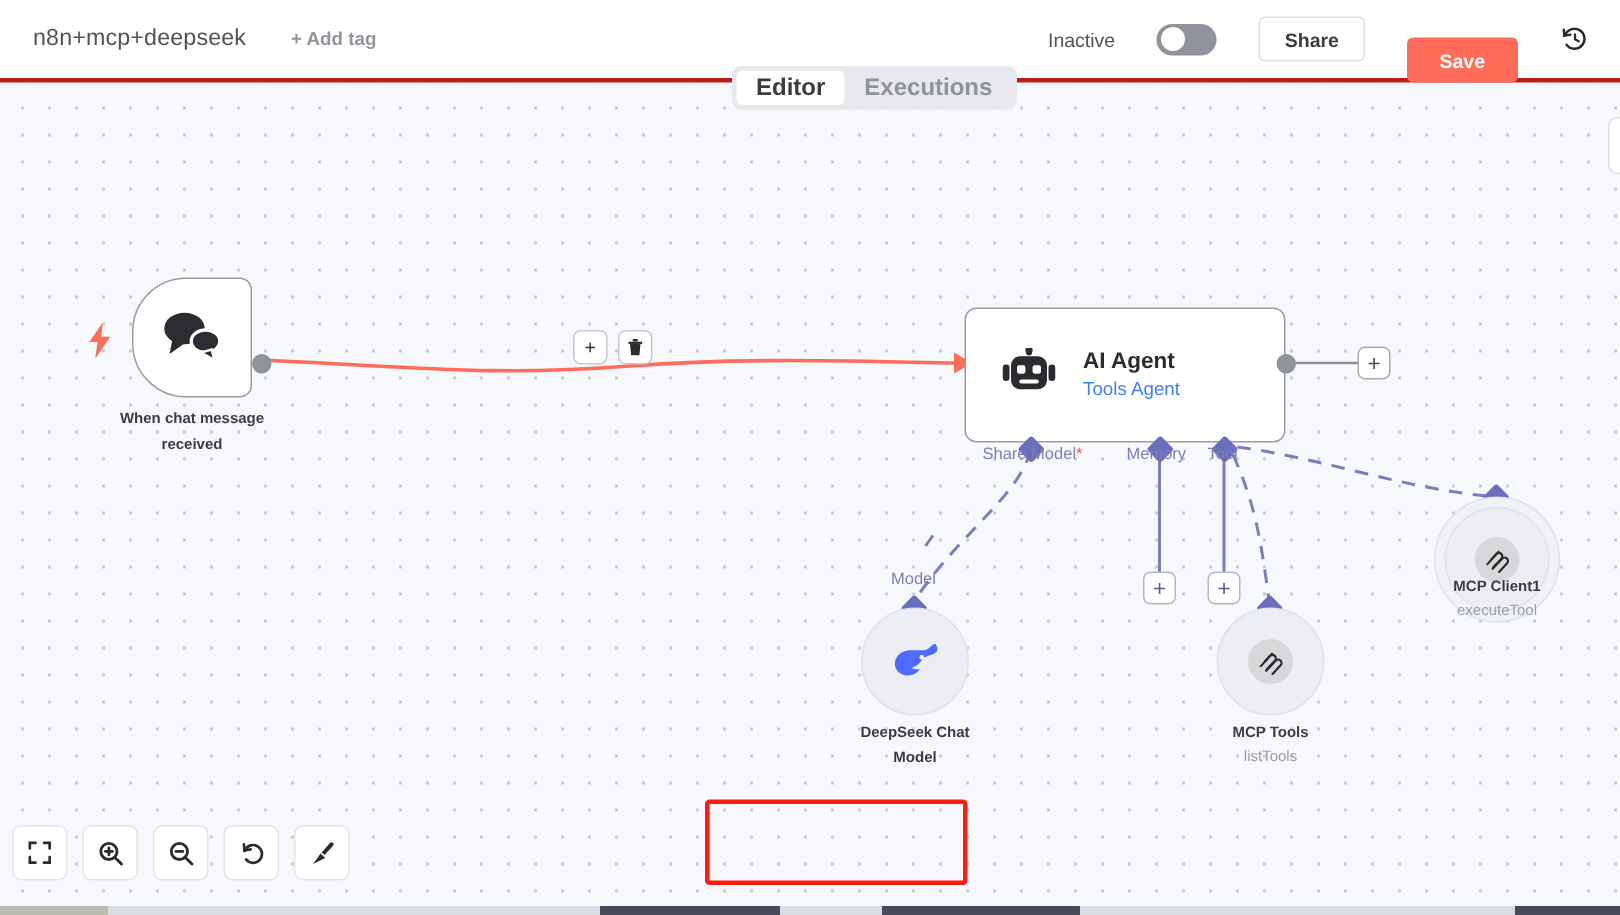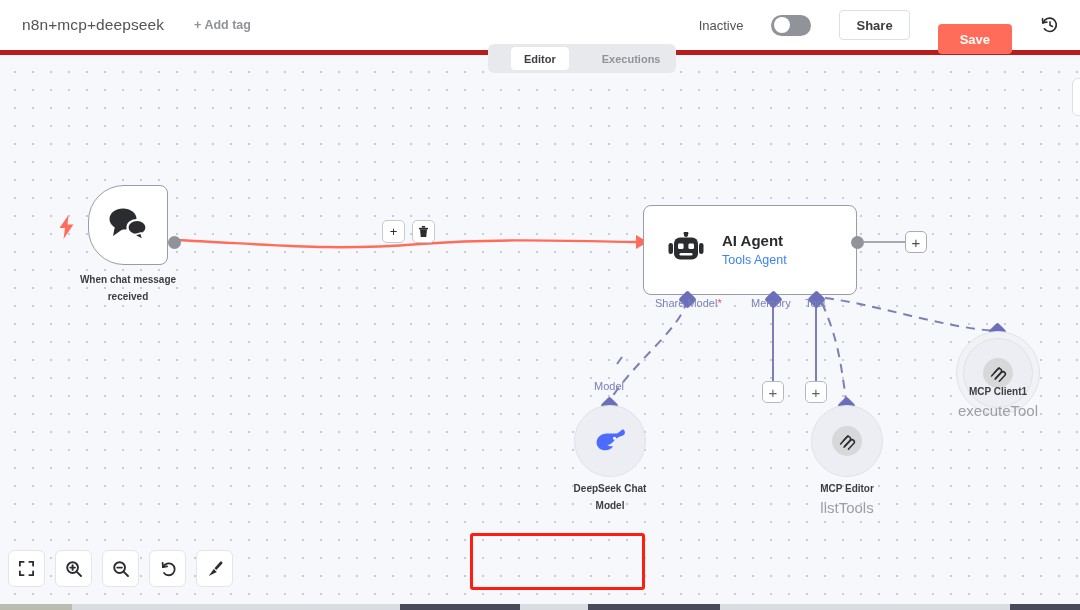--- a/index.html
+++ b/index.html
@@ -6,21 +6,21 @@
   html, body {
     width: 1080px; height: 610px;
     font-family: "Liberation Sans", sans-serif;
     overflow: hidden; background: #fff;
   }
   #app { position: relative; width: 1080px; height: 610px; }
 
   
   .header {
     position: absolute; top: 0; left: 0; width: 1080px; height: 55px;
-    background: #ffffff; border-bottom: 5px solid #b91c1c;
+    background: #ffffff; border-bottom: 3px solid #b91c1c;
     display: flex; align-items: center; z-index: 40;
   }
   .wf-title {
     margin-left: 22px; font-size: 15.5px; color: #525356; letter-spacing: .1px;
   }
   .add-tag {
     margin-left: 30px; font-size: 12.5px; color: #909399; font-weight: bold;
     cursor: pointer;
   }
   .header-right {
@@ -49,23 +49,22 @@
   .hist-icon { cursor: pointer; display: flex; align-items: center; color: #2b2c2f; }
 
   
   .tabs {
     position: absolute; top: 44px; left: 488px; height: 29px;
     background: #e8e9ed; border-radius: 6px; display: flex; align-items: center;
     padding: 3px; z-index: 45;
   }
   .tab {
     height: 23px; padding: 0 13px; display: flex; align-items: center;
-    font-size: 11px; border-radius: 4px; color: #909399; cursor: pointer;
+    font-size: 16px; border-radius: 4px; color: #909399; cursor: pointer;
     font-weight: bold;
-    margin-left: 20px;
   }
   .tab.active { background: #fff; color: #3c3d41; }
 
   
   .canvas {
     position: absolute; top: 55px; left: 0; width: 1080px; height: 555px;
     background-color: #f7f8fb;
     background-image: radial-gradient(circle, #c9ccd6 1px, transparent 1.1px);
     background-size: 18px 18px; background-position: 6px 8px;
     overflow: hidden;
@@ -92,21 +91,21 @@
   .agent-icon { margin-left: 22px; display: flex; align-items: center; }
   .agent-text { margin-left: 16px; }
   .agent-title { font-size: 15px; font-weight: bold; color: #2b2c2f; }
   .agent-sub { font-size: 12.5px; color: #3b82f6; margin-top: 2px; }
 
   .node-label {
     position: absolute; text-align: center; font-size: 10px; font-weight: bold;
     color: #3c3d41; line-height: 17px;
   }
   .node-sublabel {
-    position: absolute; text-align: center; font-size: 15px; color: #9b9ea6;
+    position: absolute; text-align: center; font-size: 10px; color: #9b9ea6;
   }
 
   .circle-node {
     position: absolute; width: 72px; height: 72px; border-radius: 50%;
     background: #eceef4; border: 1px solid #dfe2ea;
     display: flex; align-items: center; justify-content: center; cursor: pointer;
   }
   .circle-node.ring {
     width: 84px; height: 84px; background: #f1f2f6; padding: 6px;
   }
@@ -310,21 +309,21 @@
     <div class="diamond" style="left:840px; top:344px;"></div>
     <div class="circle-node" style="left:811px; top:350px;">
       <span class="mcp-badge">
         <svg width="19" height="19" viewBox="0 0 22 22" fill="none" stroke="#2b2c2f" stroke-width="1.7" stroke-linecap="round">
           <path d="M3 14 L10 6.2 a2.6 2.6 0 0 1 3.8 3.6 L7.6 16.4"></path>
           <path d="M7 17.6 L14.4 9.8 a2.6 2.6 0 0 1 3.8 3.6 L12 20"></path>
           <path d="M6.2 10.2 L11.6 4.4"></path>
         </svg>
       </span>
     </div>
-    <div class="node-label" style="left:786px; top:425px; width:122px;">MCP Editor</div>
+    <div class="node-label" style="left:786px; top:425px; width:122px;">MCP Tools</div>
     <div class="node-sublabel" style="left:786px; top:444px; width:122px;">listTools</div>
 
     <div class="diamond" style="left:991px; top:270px;"></div>
     <div class="circle-node ring" style="left:956px; top:276px;">
       <span class="inner">
         <span class="mcp-badge">
           <svg width="19" height="19" viewBox="0 0 22 22" fill="none" stroke="#2b2c2f" stroke-width="1.7" stroke-linecap="round">
             <path d="M3 14 L10 6.2 a2.6 2.6 0 0 1 3.8 3.6 L7.6 16.4"></path>
             <path d="M7 17.6 L14.4 9.8 a2.6 2.6 0 0 1 3.8 3.6 L12 20"></path>
             <path d="M6.2 10.2 L11.6 4.4"></path>

